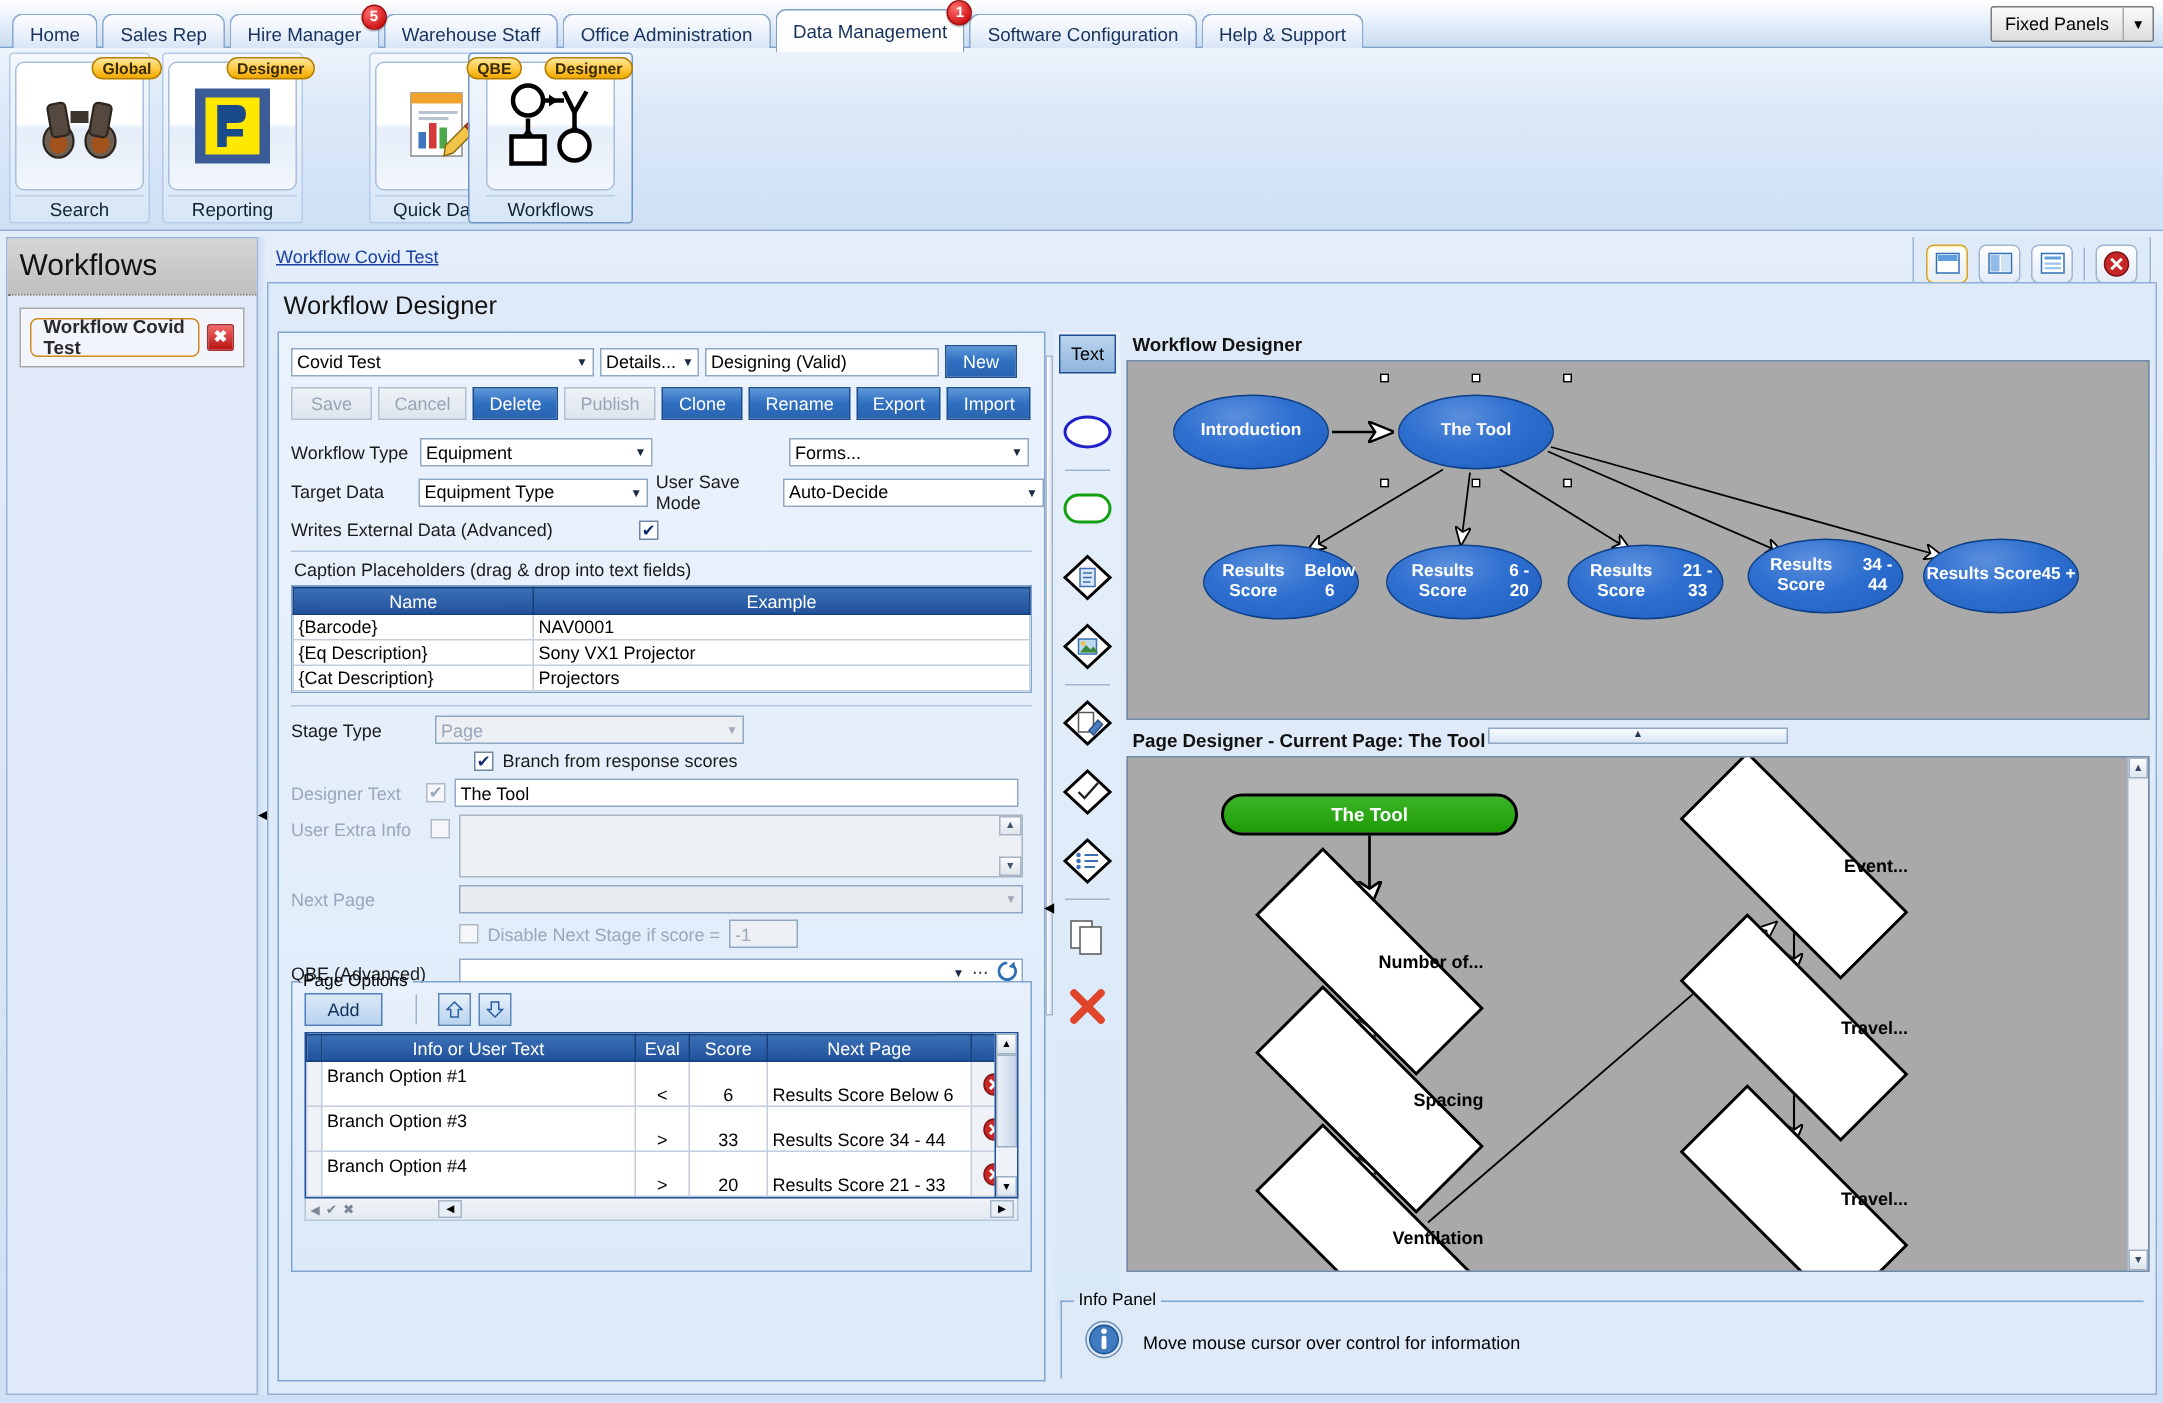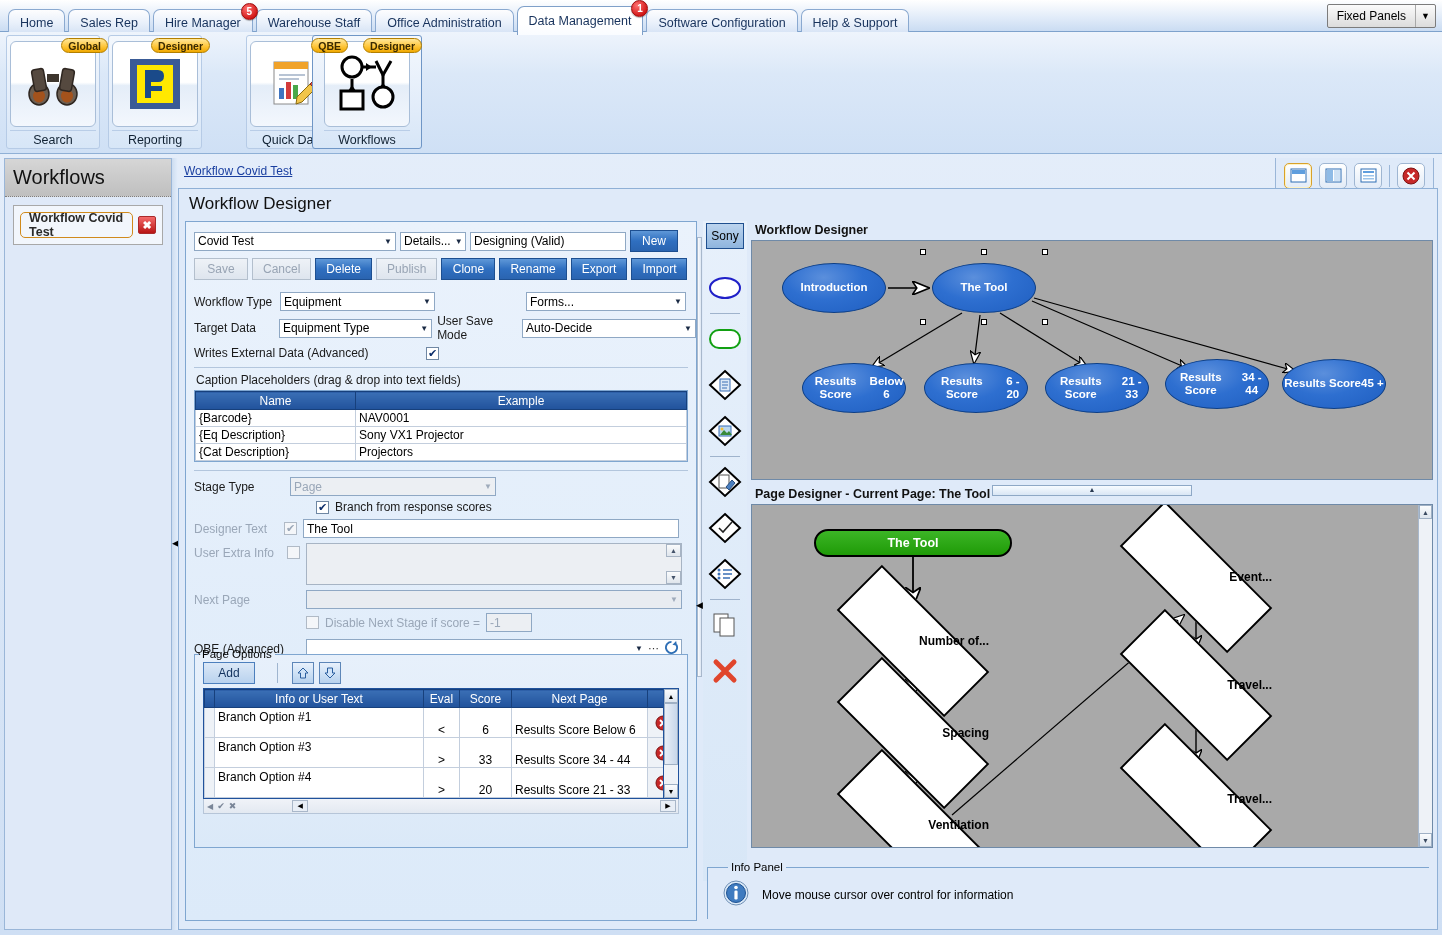--- a/index.html
+++ b/index.html
@@ -149,21 +149,21 @@
   #splitter { position:absolute; left:48px; top:262px; width:682px; height:14px;
      display:flex; align-items:center; justify-content:center; }
   #splitter .bar { width:200px; height:11px; border:1px solid #8ea8c6;
      background:linear-gradient(180deg,#f7fbff,#d9e6f5); position:relative; cursor:ns-resize; }
   #splitter .bar:after { content:"\25B2"; position:absolute; left:50%; top:50%;
      transform:translate(-50%,-52%); font-size:7px; color:#2a3a52; }
 
   fieldset.info { position:absolute; left:4px; top:640px; width:722px; height:58px;
      border:1px solid #7fa6d0; border-right:none; border-bottom:none; margin:0; padding:0;
      background:#dfeaf9; }
-  fieldset.info > legend { font-size:11.5px; padding:0 3px; margin-left:20px; }
+  fieldset.info > legend { font-size:11.5px; padding:0 3px; margin-left:8px; }
 
   .vscroll { position:absolute; right:0; top:0; width:14px; height:100%;
      background:#eef2f7; border-left:1px solid #a8b8cc; }
   .vscroll .ar { height:14px; border:1px solid #9fb0c4; background:linear-gradient(180deg,#fbfcfd,#dde5ee);
      font-size:7px; display:flex; align-items:center; justify-content:center; color:#3a4a60; }
 
   .nodeE { position:absolute; border-radius:50%;
      background:radial-gradient(ellipse at 40% 28%, #5b8fdc 0%, #2e6fd0 45%, #1f5ec0 100%);
      border:1px solid #0d3f87; color:#fff; font-weight:bold; font-size:11.5px;
      display:flex; align-items:center; justify-content:center; text-align:center;
@@ -578,21 +578,21 @@
       </div>
 
       <div style="position:absolute;left:517px;top:36px;width:7px;height:690px;">
         <div style="position:absolute;left:1px;top:12px;width:5px;height:440px;border:1px solid #a8b8cc;background:linear-gradient(90deg,#fbfcfe,#dde7f4);"></div>
         <div style="position:absolute;left:0;top:375px;font-size:9px;">◀</div>
       </div>
 
       <div id="rightcol">
 
         <div id="palette">
-          <div id="testbtn">Sony</div>
+          <div id="testbtn">Text</div>
           <div style="height:16px;"></div>
           <div class="ptool">
             <svg width="34" height="24">
                 <ellipse cx="17" cy="12" rx="15" ry="10" fill="#fff" stroke="#2020c8" stroke-width="2"></ellipse>
               </svg>
           </div>
           <div class="psep"></div>
           <div class="ptool">
             <svg width="34" height="24">
                 <rect x="2" y="3" width="30" height="18" rx="9" fill="#fff" stroke="#12a012" stroke-width="2"></rect>

